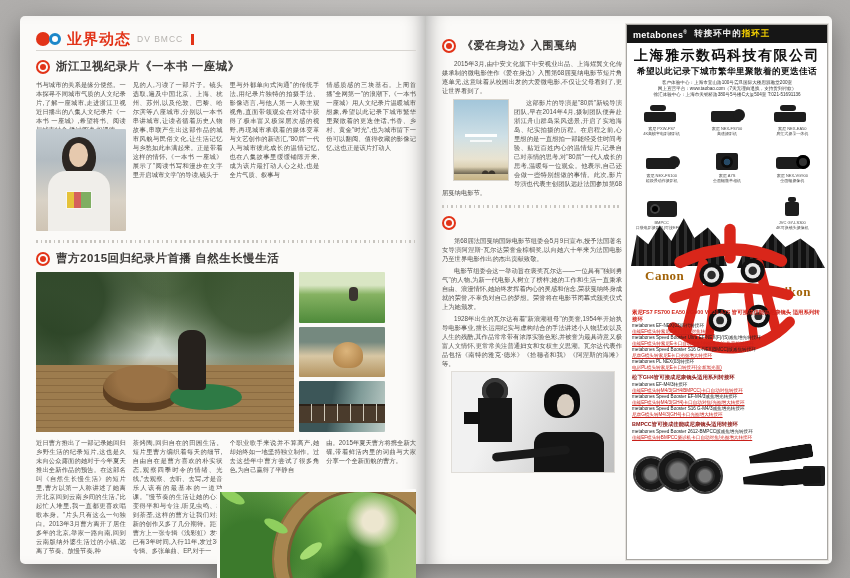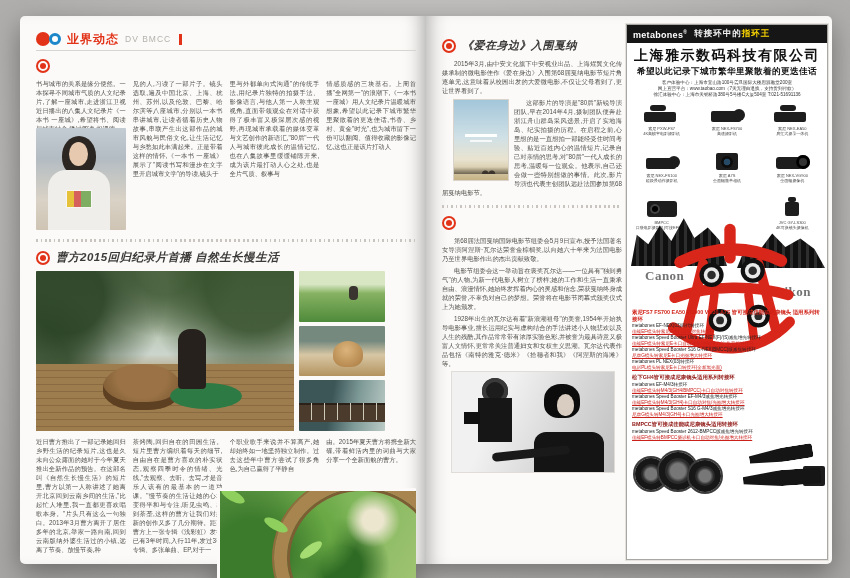--- a/index.html
+++ b/index.html
@@ -13,25 +13,25 @@
     box-shadow:inset -16px 0 20px -14px rgba(0,0,0,.38);}
   .page-right{left:406px;width:406px;border-radius:0 5px 5px 0;
     box-shadow:inset 16px 0 20px -14px rgba(0,0,0,.34);}
 
   
   .lp-in{position:absolute;inset:12px 10px 12px 16px;}
   .lheader{position:relative;height:22px;border-bottom:1px solid #d8d5d1;display:flex;align-items:center;gap:6px;}
   .lg{display:inline-block;border-radius:50%;}
   .lg-red{width:14px;height:14px;background:#e23318;}
   .lg-blue{width:12px;height:12px;border:3.2px solid #1c87c9;margin-left:-7px;background:#fff;box-sizing:border-box;}
-  .brand-cn{font-size:12px;font-weight:bold;color:#e23318;letter-spacing:1px;}
+  .brand-cn{font-size:15px;font-weight:bold;color:#e23318;letter-spacing:1px;}
   .brand-en{font-size:8.5px;color:#b5b2ae;letter-spacing:1px;}
   .redbar{width:3px;height:11px;background:#e23318;margin-left:2px;}
 
-  .atitle{display:flex;align-items:center;gap:6px;margin:8px 0 6px;font-style:italic;}
+  .atitle{display:flex;align-items:center;gap:6px;margin:8px 0 6px;}
   .bull{width:10px;height:10px;border-radius:50%;border:2.5px solid #e23318;position:relative;flex:0 0 auto;box-sizing:content-box;}
   .bull::after{content:"";position:absolute;inset:2px;border-radius:50%;background:#e23318;}
   .atxt{font-size:11.5px;font-weight:bold;color:#3c3a38;letter-spacing:.5px;}
 
   .cols{display:flex;gap:7px;}
   .col{flex:1;font-size:6.3px;line-height:9px;color:#52504d;text-align:justify;overflow:hidden;}
   .a1cols{height:152px;}
   .a1c1 .ctext{height:46px;}
   .photo{position:relative;overflow:hidden;border-radius:1px;}
   .ph-book{width:100%;height:102px;margin-top:3px;
@@ -134,21 +134,21 @@
   .pocket::after{left:10px;top:8px;width:10px;height:10px;border-radius:50%;background:#000;box-shadow:inset 0 0 0 2px #444;}
   .cube::before{left:15px;top:6px;width:14px;height:14px;border-radius:2px;}
   .cube::after{left:18px;top:1px;width:8px;height:5px;border-radius:2px;}
   .seal{position:absolute;left:32px;top:196px;width:142px;height:142px;z-index:2;pointer-events:none;}
   .pilerow{position:relative;height:104px;margin-top:-40px;z-index:1;}
   .pile{position:absolute;background:repeating-linear-gradient(90deg,#101010 0 5px,#2e2e2e 5px 8px);}
   .pile-canon{left:4px;top:14px;width:96px;height:52px;
     clip-path:polygon(0 100%,6% 40%,18% 58%,30% 22%,42% 52%,55% 8%,66% 46%,80% 26%,92% 50%,100% 100%);}
   .pile-nikon{right:2px;top:26px;width:88px;height:42px;
     clip-path:polygon(0 100%,10% 48%,25% 60%,40% 18%,55% 50%,72% 30%,88% 55%,100% 100%);}
-  .brandword{position:absolute;font-family:"Liberation Serif","DejaVu Serif",serif;font-weight:bold;font-size:13px;color:#737373;letter-spacing:.5px;}
+  .brandword{position:absolute;font-family:"Liberation Serif","DejaVu Serif",serif;font-weight:bold;font-size:13px;color:#a16207;letter-spacing:.5px;}
   .bw-canon{left:18px;top:68px;}
   .bw-nikon{right:16px;top:84px;}
   .adlists{position:relative;z-index:3;padding:2px 5px 0;}
   .redhead{font-size:5.4px;line-height:6.6px;font-weight:bold;color:#d01f14;margin:3px 0 1px;}
   .darkhead{font-size:5.4px;line-height:6.6px;font-weight:bold;color:#8e1410;margin:4px 0 1px;}
   .pn{font-size:4.6px;line-height:5.9px;color:#222;}
   .pd{font-size:4.6px;line-height:5.9px;color:#c9201a;text-decoration:underline;}
   .adbottom{position:relative;height:54px;margin-top:3px;}
   .ring{position:absolute;border-radius:50%;border:6px solid #171717;background:radial-gradient(circle,#777 0 40%,#2c2c2c 60% 100%);box-shadow:0 0 0 2px #3c3c3c;}
   .r1{left:8px;top:14px;width:20px;height:20px;}
@@ -172,20 +172,21 @@
         <div class="lheader">
           <span class="lg lg-red"></span>
           <span class="lg lg-blue"></span>
           <span class="brand-cn">业界动态</span>
           <span class="brand-en">DV BMCC</span>
           <span class="redbar"></span>
         </div>
 
         <div class="atitle">
           <span class="bull"></span>
+          <span class="atxt">浙江卫视纪录片《一本书 一座城》</span>
         </div>
         <div class="cols a1cols">
           <div class="col a1c1">
             <div class="ctext">书与城市的关系是缘分使然。一本探寻不同城市气质的人文纪录片,了解一座城市,走进浙江卫视近日播出的八集人文纪录片《一本书 一座城》,希望将书、阅读与城市结合,透过阅读,相遇彼</div>
             <div class="photo ph-book">
               <span class="hair"></span>
                 <span class="face"></span>
               <span class="jacket"></span>
                 <span class="book"></span>
             </div>

